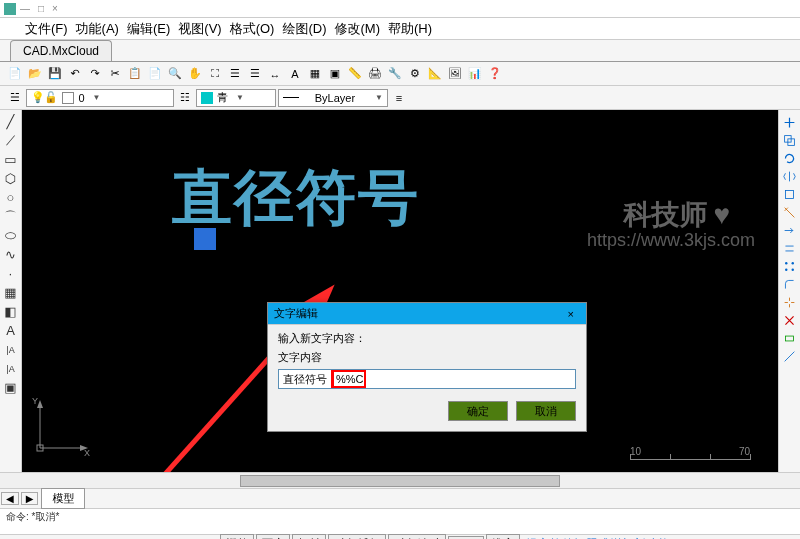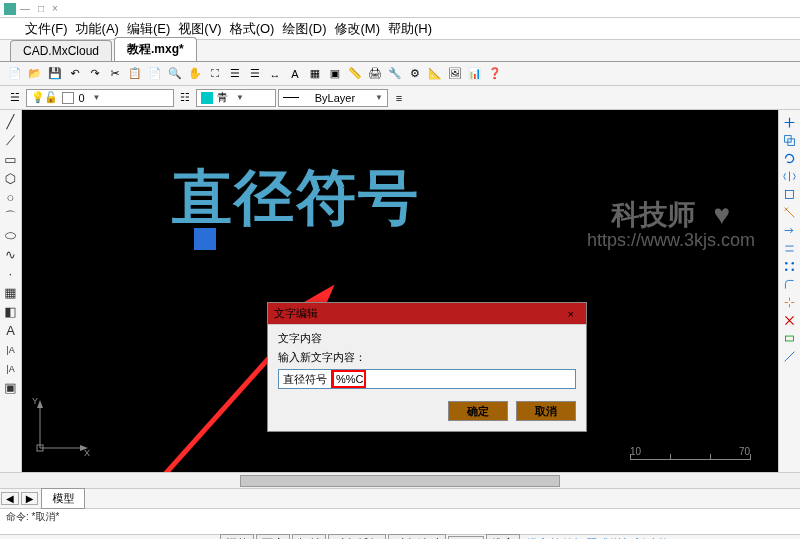--- a/index.html
+++ b/index.html
@@ -27,42 +27,42 @@
 .main-area { display: flex; height: 362px; }
 .left-tools { width: 22px; background: #f5f5f5; border-right: 1px solid #ccc; display: flex; flex-direction: column; align-items: center; padding: 4px 0; gap: 3px; }
 .left-tools .tool { width: 16px; height: 16px; cursor: pointer; font-size: 13px; color: #333; text-align: center; line-height: 16px; }
 .canvas-wrap { flex: 1; background: #000; position: relative; overflow: hidden; }
 .right-tools { width: 22px; background: #f5f5f5; border-left: 1px solid #ccc; display: flex; flex-direction: column; align-items: center; padding: 4px 0; gap: 2px; }
 .right-tools .tool { width: 16px; height: 16px; cursor: pointer; display: flex; align-items: center; justify-content: center; }
 .right-tools svg { width: 13px; height: 13px; }
 
 .canvas-text { position: absolute; top: 48px; left: 150px; font-size: 60px; color: #4fa5c9; font-weight: bold; letter-spacing: 2px; }
 .blue-box { position: absolute; top: 118px; left: 172px; width: 22px; height: 22px; background: #2a6fd8; }
-.wm1 { position: absolute; top: 86px; right: 48px; font-size: 28px; color: rgba(180,180,180,0.55); font-weight: bold; display: flex; align-items: center; gap: 18px; }
+.wm1 { position: absolute; top: 86px; right: 48px; font-size: 28px; color: rgba(180,180,180,0.55); font-weight: bold; display: flex; align-items: center; gap: 6px; }
 .wm1 .heart { color: rgba(180,180,180,0.55); }
 .wm2 { position: absolute; top: 120px; right: 23px; font-size: 18px; color: rgba(180,180,180,0.5); }
 
 .arrow-svg { position: absolute; left: 126px; top: 172px; pointer-events: none; }
 
 .ucs { position: absolute; left: 10px; bottom: 16px; }
 .scale-ruler { position: absolute; right: 28px; bottom: 12px; color: #888; font-size: 10px; }
 .scale-line { width: 120px; height: 1px; background: #888; position: relative; }
 .scale-line .tick { position: absolute; bottom: 0; width: 1px; height: 6px; background: #888; }
 
 .dialog { position: absolute; left: 245px; top: 192px; width: 320px; background: #f0f0f0; border: 1px solid #888; box-shadow: 2px 2px 8px rgba(0,0,0,0.4); z-index: 10; }
-.dialog-title { height: 22px; background: #b91c1c; border-bottom: 1px solid #ccc; display: flex; align-items: center; padding: 0 6px; font-size: 11px; }
+.dialog-title { height: 22px; background: #0ea5e9; border-bottom: 1px solid #ccc; display: flex; align-items: center; padding: 0 6px; font-size: 11px; }
 .dialog-title .close { margin-left: auto; cursor: pointer; padding: 0 6px; }
 .dialog-body { padding: 6px 10px 4px; }
 .dialog-body .label { font-size: 11px; margin-bottom: 4px; }
 .dialog-input-row { display: flex; align-items: center; gap: 0; border: 1px solid #5a8fb5; background: #fff; height: 20px; }
 .dialog-input-row .prefix { padding: 0 4px; font-size: 11px; border-right: 1px solid #f00; height: 100%; display: flex; align-items: center; }
 .dialog-input-row .redbox { width: 34px; height: 100%; border: 2px solid #f00; display: flex; align-items: center; padding: 0 2px; font-size: 11px; }
 .dialog-input { flex: 1; border: none; outline: none; font-size: 11px; height: 100%; }
 .dialog-btns { padding: 8px 10px 10px; display: flex; justify-content: flex-end; gap: 8px; }
-.dialog-btns button { width: 60px; height: 20px; font-size: 11px; border: 1px solid #888; background: #a16207; cursor: pointer; font-weight: bold; }
+.dialog-btns button { width: 60px; height: 20px; font-size: 11px; border: 1px solid #888; background: #4d7c0f; cursor: pointer; }
 
 .model-tabs { height: 20px; background: #f5f5f5; display: flex; align-items: center; border-top: 1px solid #ccc; }
 .model-tabs .nav { padding: 0 4px; border: 1px solid #aaa; margin: 0 1px; cursor: pointer; font-size: 10px; }
 .model-tabs .mtab { padding: 2px 10px; border: 1px solid #999; background: #fff; font-size: 11px; margin-left: 2px; }
 
 .cmdline { height: 26px; background: #fff; border-top: 1px solid #ccc; padding: 2px 6px; font-size: 10px; color: #333; line-height: 12px; }
 
 .status-bar { height: 20px; background: #f5f5f5; border-top: 1px solid #ccc; display: flex; align-items: center; font-size: 12px; padding: 0 4px; gap: 2px; }
 .status-bar .coords { margin-right: 4px; white-space: nowrap; }
 .status-bar .sbtn { border: 1px solid #999; padding: 1px 4px; background: #eee; cursor: pointer; white-space: nowrap; }
@@ -91,21 +91,20 @@
   <span class="menu-item">编辑(E)</span>
   <span class="menu-item">视图(V)</span>
   <span class="menu-item">格式(O)</span>
   <span class="menu-item">绘图(D)</span>
   <span class="menu-item">修改(M)</span>
   <span class="menu-item">帮助(H)</span>
 </div>
 
 <div class="tabs-row">
   <div class="tab">CAD.MxCloud</div>
-  <div class="tab active">教程.mxg*</div>
 </div>
 
 <div class="toolbar1">
   <span class="tbtn">📄</span>
   <span class="tbtn">📂</span>
   <span class="tbtn">💾</span>
   <span class="tbtn">↶</span>
   <span class="tbtn">↷</span>
   <span class="tbtn">✂</span>
   <span class="tbtn">📋</span>
@@ -210,22 +209,22 @@
         <div class="tick" style="left:120px"></div>
       </div>
     </div>
 
     <div class="dialog">
       <div class="dialog-title">
         <span>文字编辑</span>
         <span class="close">×</span>
       </div>
       <div class="dialog-body">
+        <div class="label">输入新文字内容：</div>
         <div class="label">文字内容</div>
-        <div class="label">输入新文字内容：</div>
         <div class="dialog-input-row">
           <span class="prefix">直径符号</span>
           <span class="redbox">%%C</span>
           <input class="dialog-input" style="">
         </div>
       </div>
       <div class="dialog-btns">
         <button>确定</button>
         <button>取消</button>
       </div>

